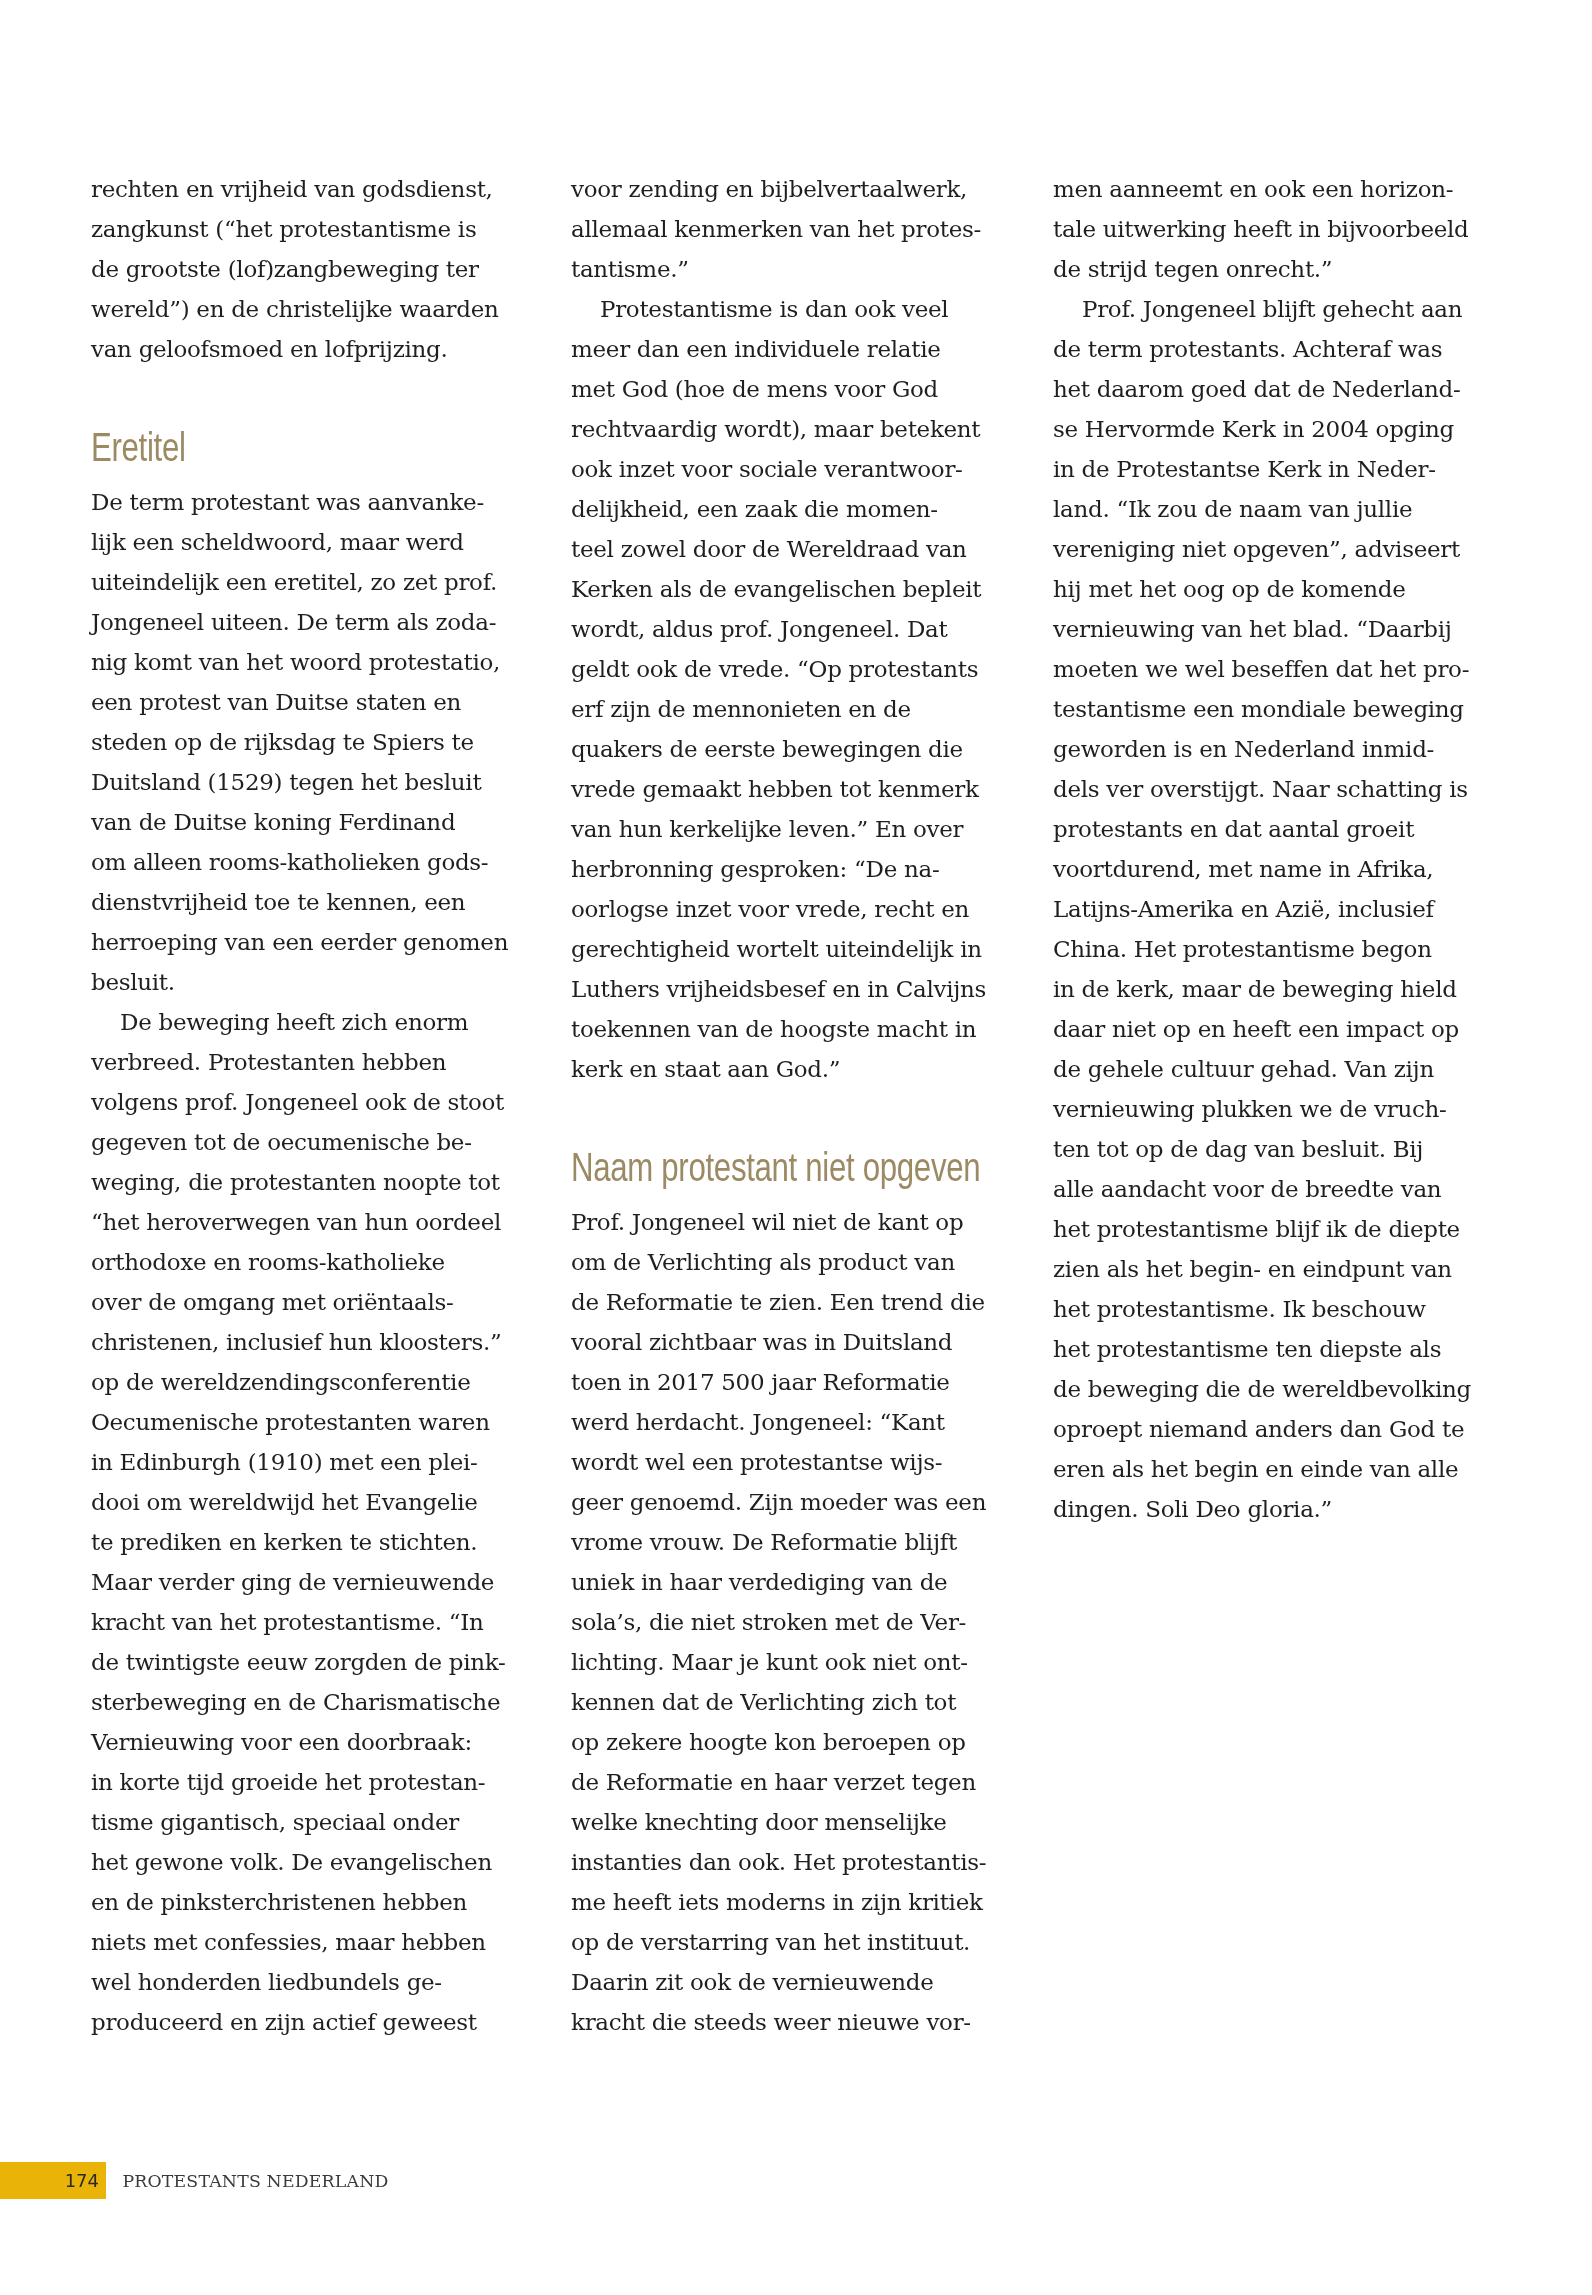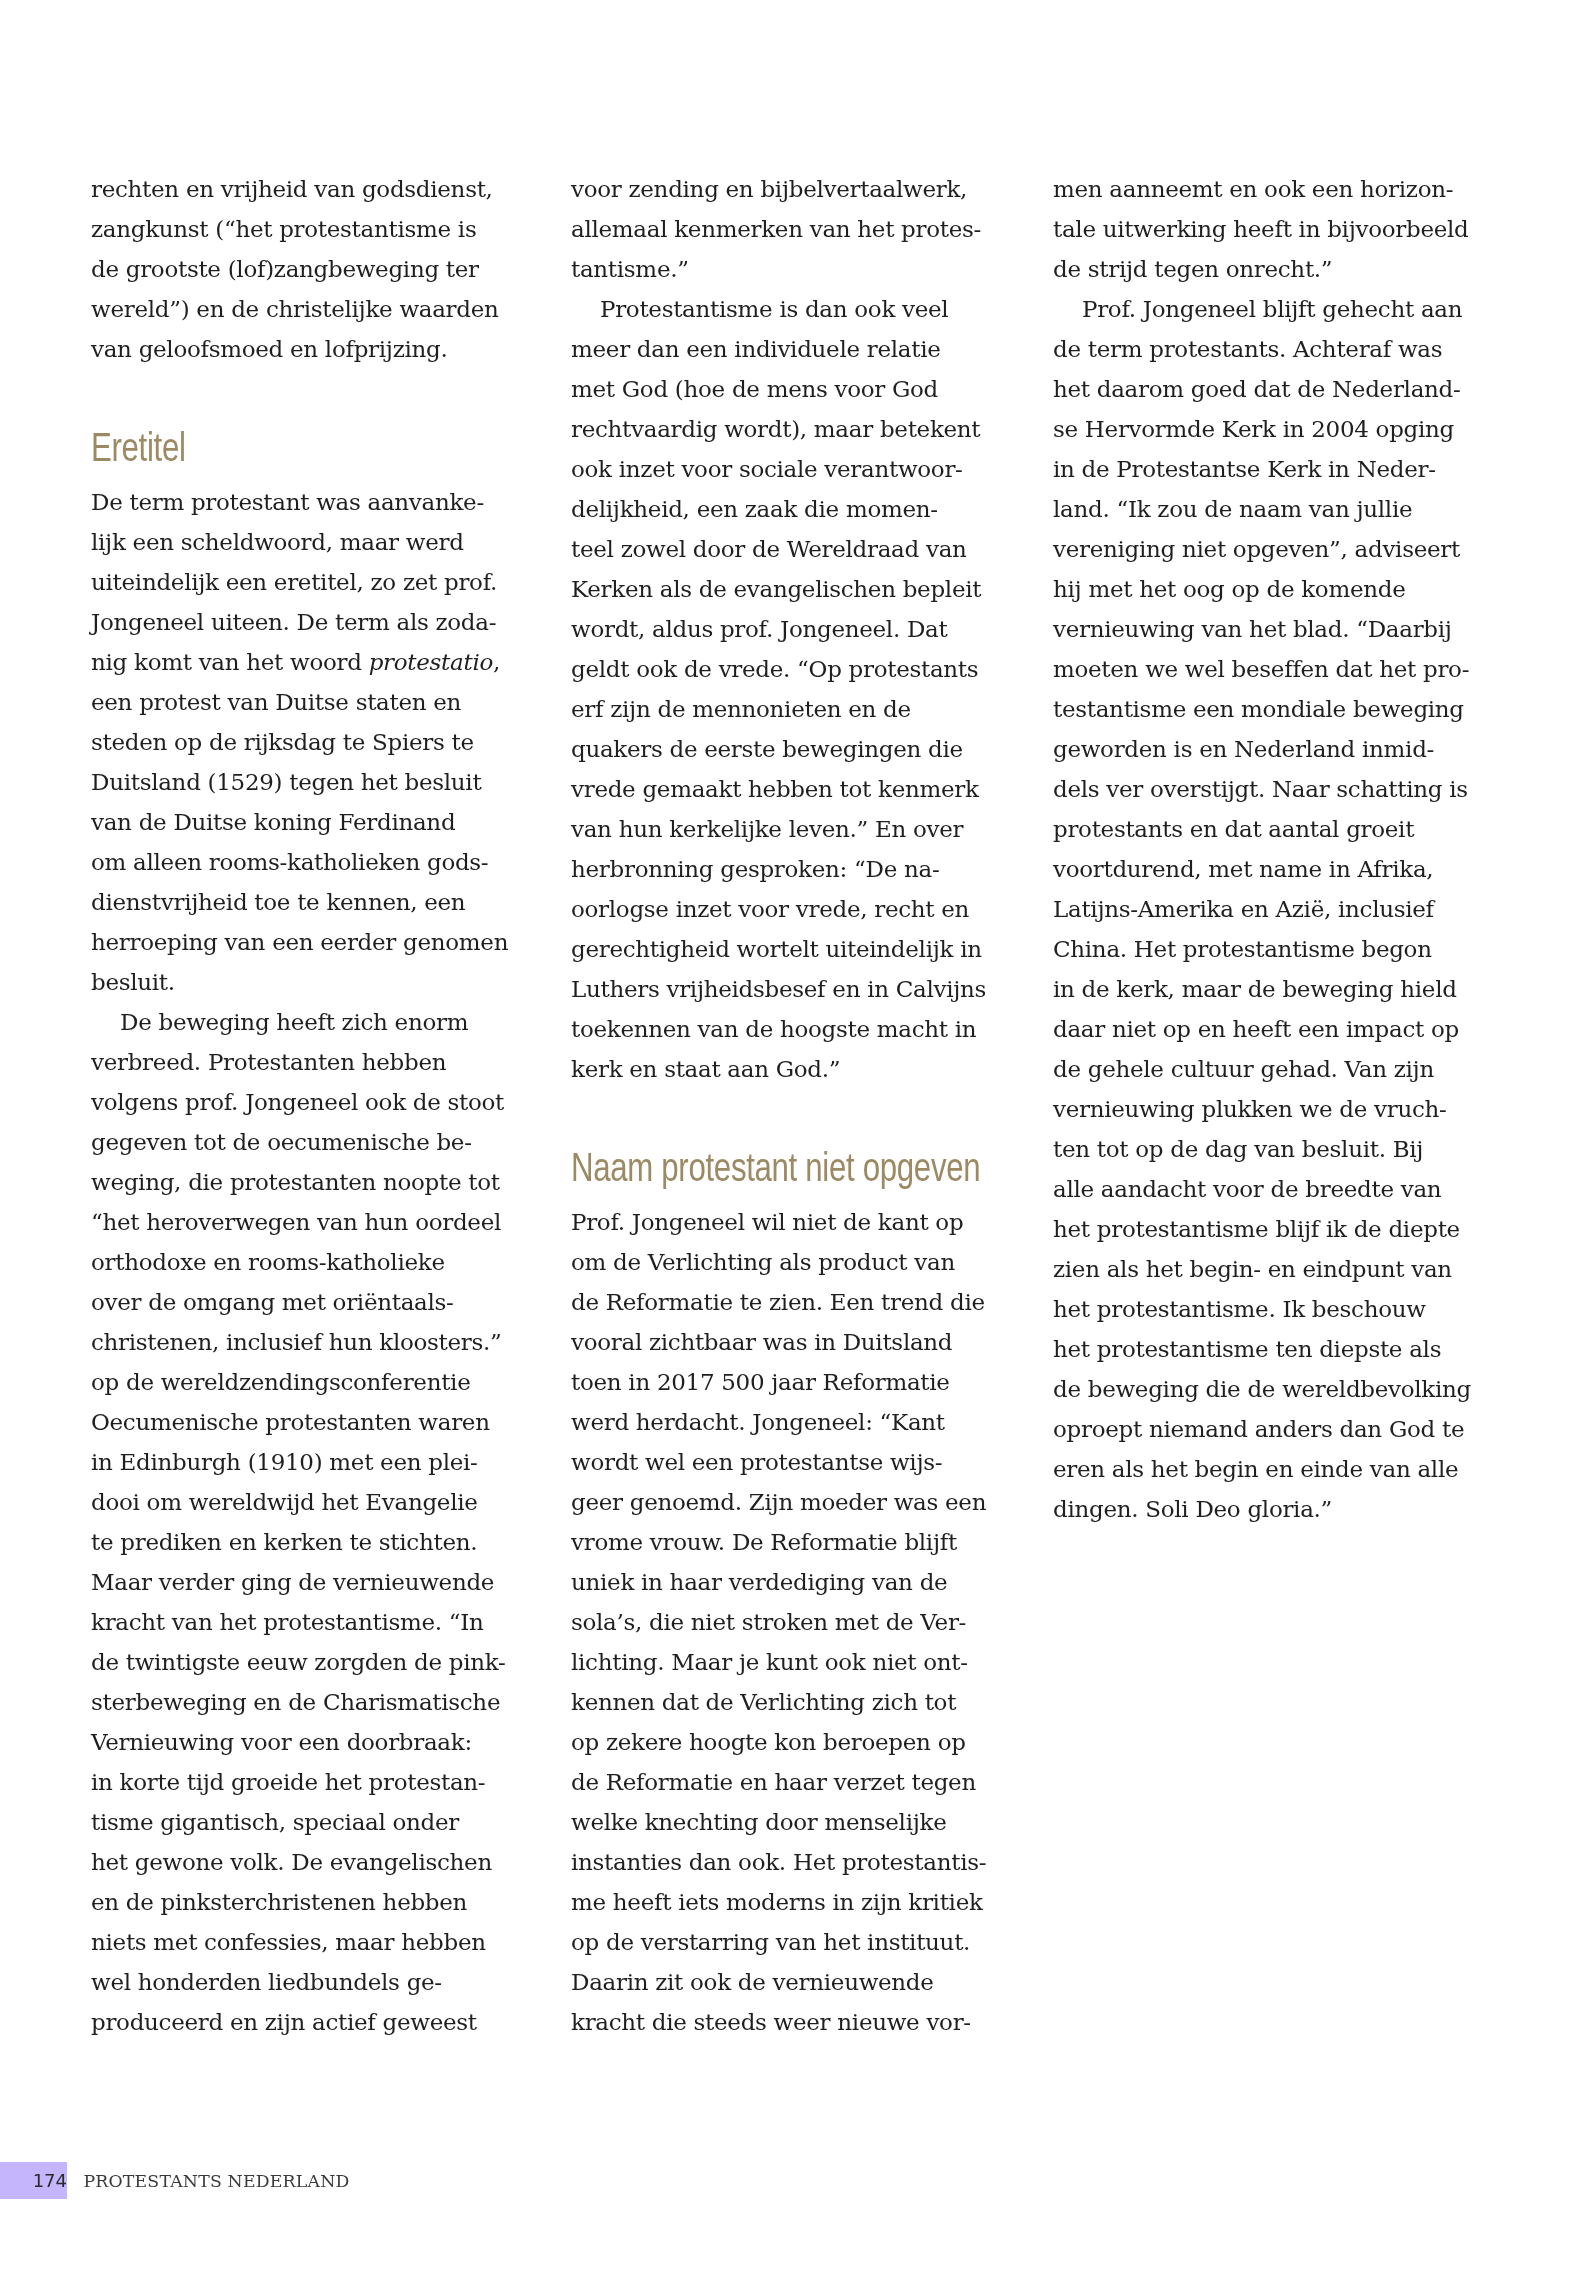--- a/index.html
+++ b/index.html
@@ -9,34 +9,34 @@
     position: absolute; top: 169px; width: 449px;
     font-family: "DejaVu Serif", "Liberation Serif", serif;
     font-size: 23px; line-height: 40px; color: #1f1f1f;
     letter-spacing: -0.3px;
   }
   .col-1 { left: 91px; }
   .col-2 { left: 571px; }
   .col-3 { left: 1053px; }
   .line { display: block; white-space: nowrap; height: 40px; }
   .indent { padding-left: 29px; }
-  .it { font-style: italic; }
+  .it { }
   .gap-before-heading { height: 52px; }
   .heading {
     display: block; white-space: nowrap;
     font-family: "Liberation Sans", "DejaVu Sans", sans-serif;
     font-size: 40px; line-height: 52px; color: #9b8a63;
     transform: scaleX(0.78); transform-origin: left center;
     letter-spacing: -0.4px;
     margin-bottom: 8.6px;
   }
   .footer { position: absolute; left: 0; top: 2162px; height: 37px; display: flex; align-items: center; }
   .page-num-box {
-    width: 67px; height: 37px; background: #c4b5fd;
-    display: flex; align-items: center; justify-content: flex-end; box-sizing: border-box; padding-right: 0;
+    width: 106px; height: 37px; background: #eab308;
+    display: flex; align-items: center; justify-content: flex-end; box-sizing: border-box; padding-right: 7px;
     font-family: "DejaVu Sans", "Liberation Sans", sans-serif; font-size: 18px; color: #2a2a2a;
   }
   .publication {
     margin-left: 16.4px;
     font-family: "DejaVu Serif", "Liberation Serif", serif; font-size: 17.3px; color: #3a3a3a;
     letter-spacing: 0.2px;
   }
 </style>
 </head>
 <body>

